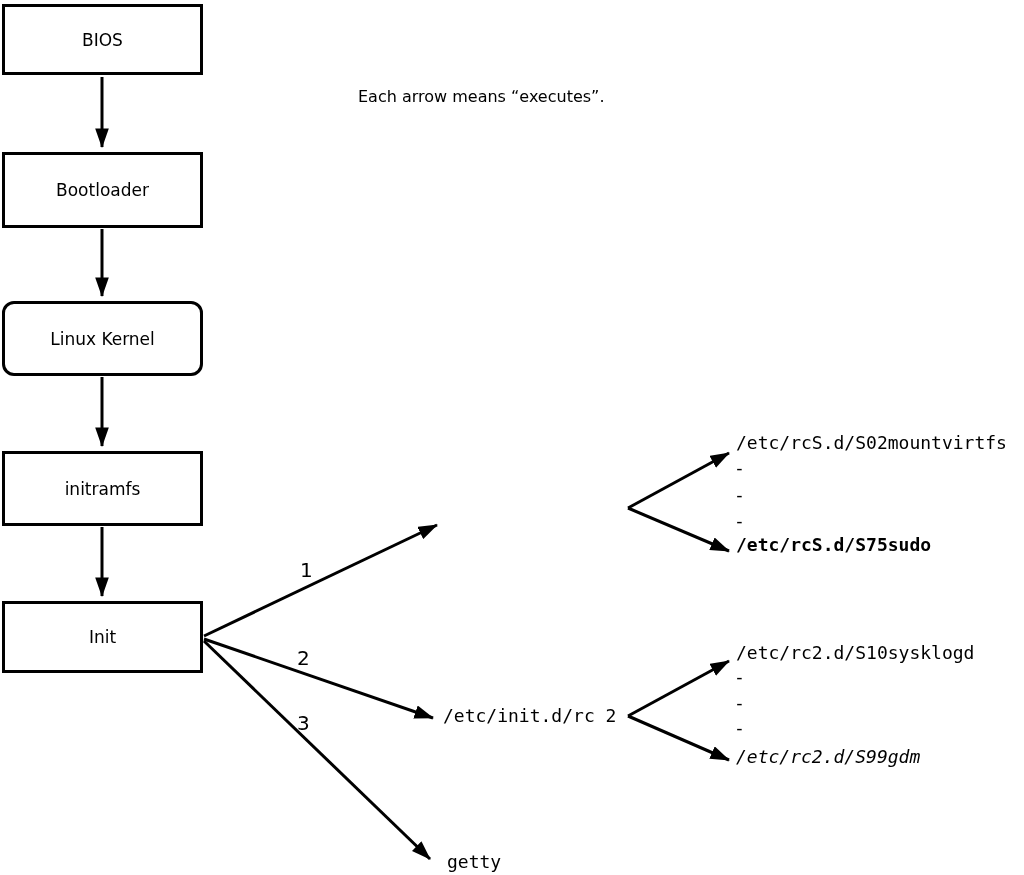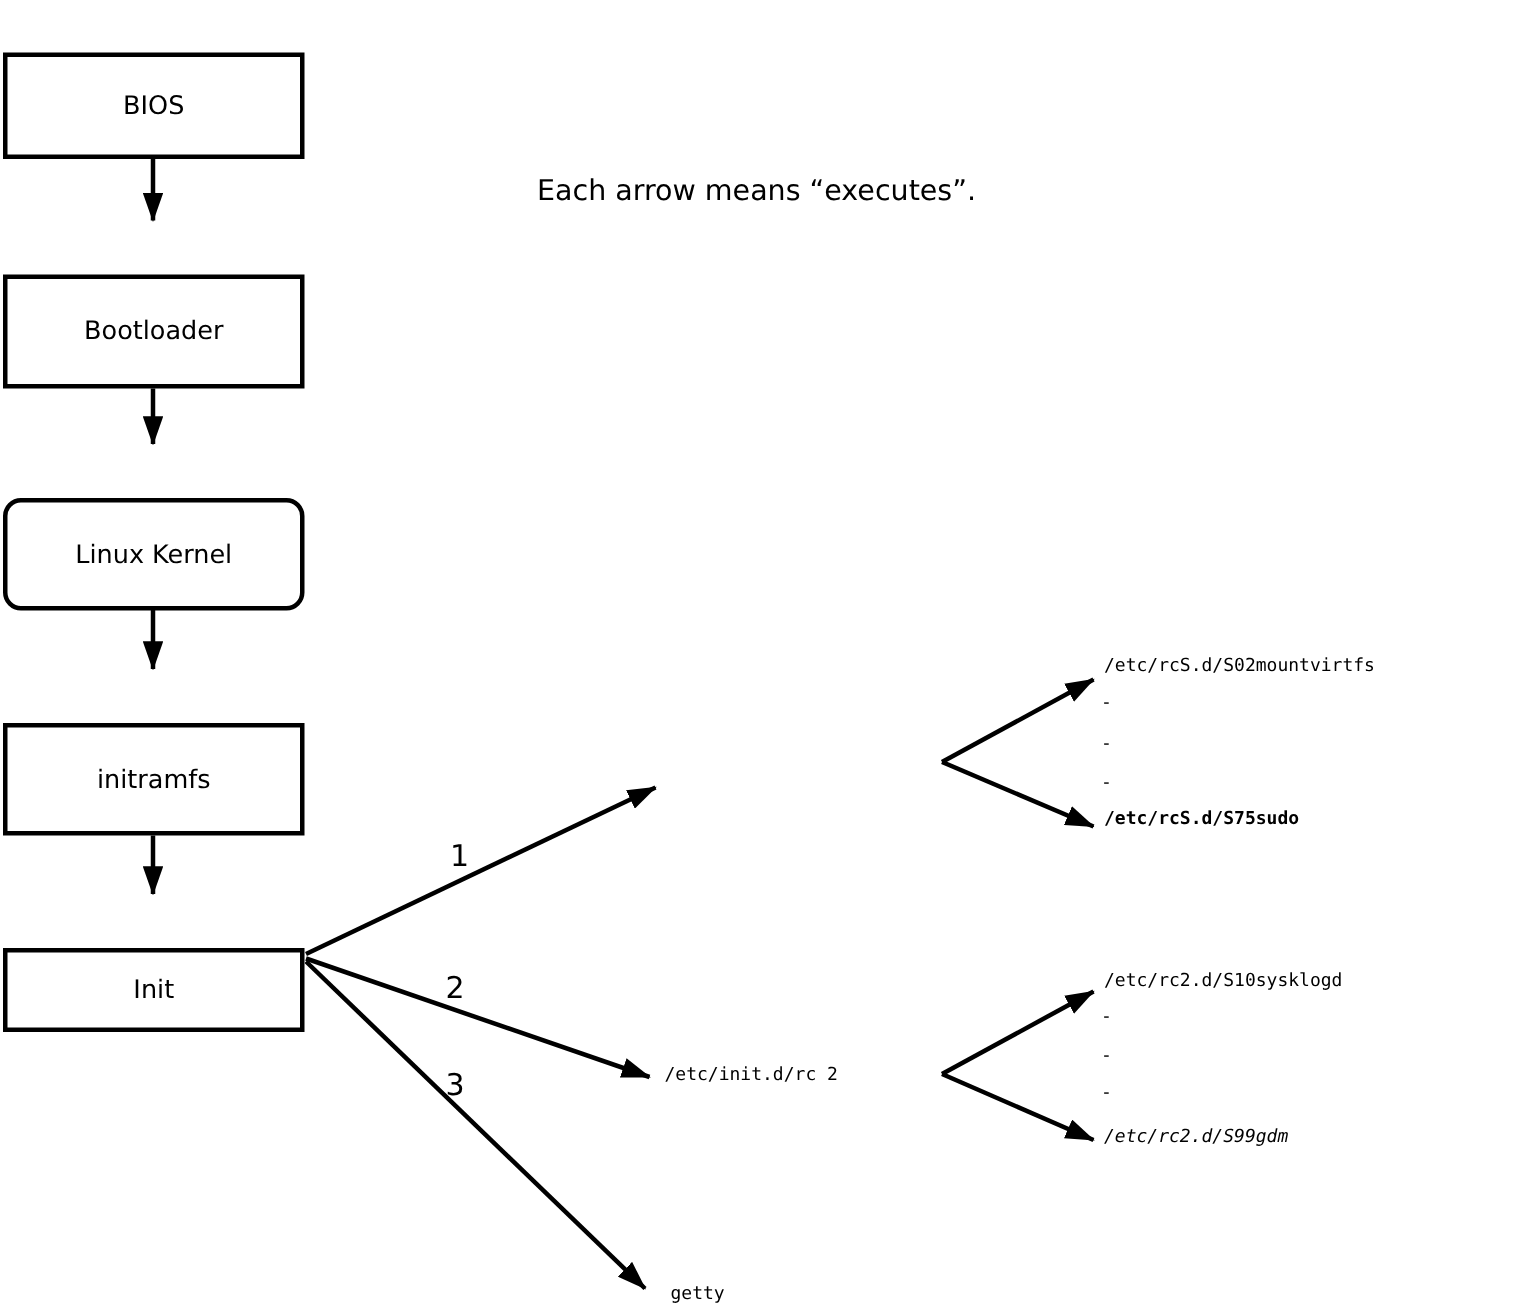--- a/index.html
+++ b/index.html
@@ -21,38 +21,37 @@
   .flow-box {
     position: absolute;
     left: 2px;
     width: 201px;
     border: 3px solid #000000;
     background: #ffffff;
     display: flex;
     align-items: center;
     justify-content: center;
     font-size: 17px;
-    margin-top: 31px;
   }
   .caption {
     position: absolute;
     left: 358px;
-    top: 116px;
-    font-size: 19px;
+    top: 87px;
+    font-size: 16px;
     white-space: nowrap;
   }
   .arrow-num {
     position: absolute;
     font-size: 20px;
     white-space: nowrap;
   }
   .mono-label {
     position: absolute;
     font-family: "DejaVu Sans Mono", monospace;
-    font-size: 12px;
+    font-size: 18px;
     line-height: 24px;
     white-space: nowrap;
   }
 </style>
 </head>
 <body>
 
 <div class="canvas">
 
   <svg class="arrow-layer" viewBox="0 0 1024 875" xmlns="http://www.w3.org/2000/svg">
@@ -87,21 +86,21 @@
   </div>
   <div class="flow-box" style="top:152px; height:76px;">
     <span>Bootloader</span>
   </div>
   <div class="flow-box" style="top:301px; height:75px;border-radius:12px;">
     <span>Linux Kernel</span>
   </div>
   <div class="flow-box" style="top:451px; height:75px;">
     <span>initramfs</span>
   </div>
-  <div class="flow-box" style="top:601px; height:56px;text-align:center;">
+  <div class="flow-box" style="top:601px; height:72px;text-align:center;">
     <span>Init</span>
   </div>
 
   <div class="arrow-num" style="left:300px; top:558px;">1</div>
   <div class="arrow-num" style="left:297px; top:646px;">2</div>
   <div class="arrow-num" style="left:297px; top:711px;">3</div>
 
   <div class="mono-label" style="left:736px; top:431px;">/etc/rcS.d/S02mountvirtfs</div>
   <div class="mono-label" style="left:734px; top:456px;">-</div>
   <div class="mono-label" style="left:734px; top:483px;">-</div>

